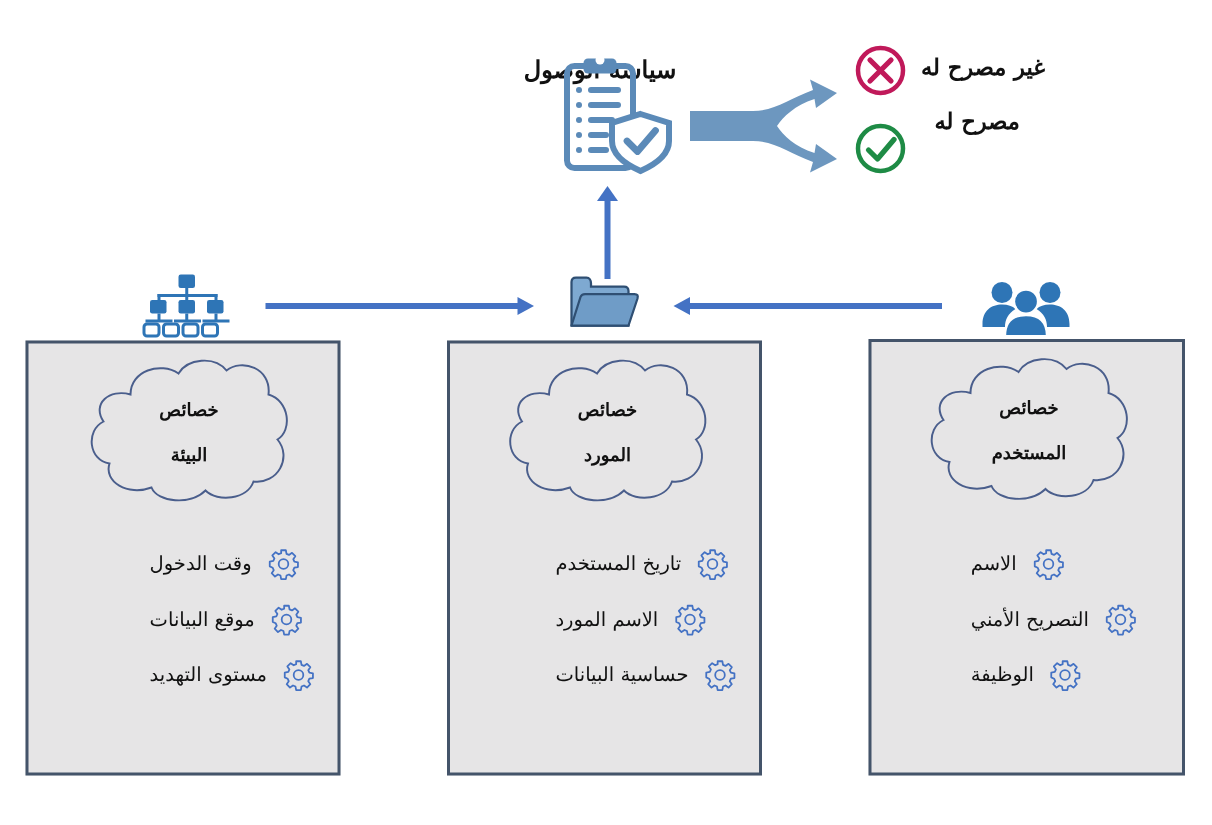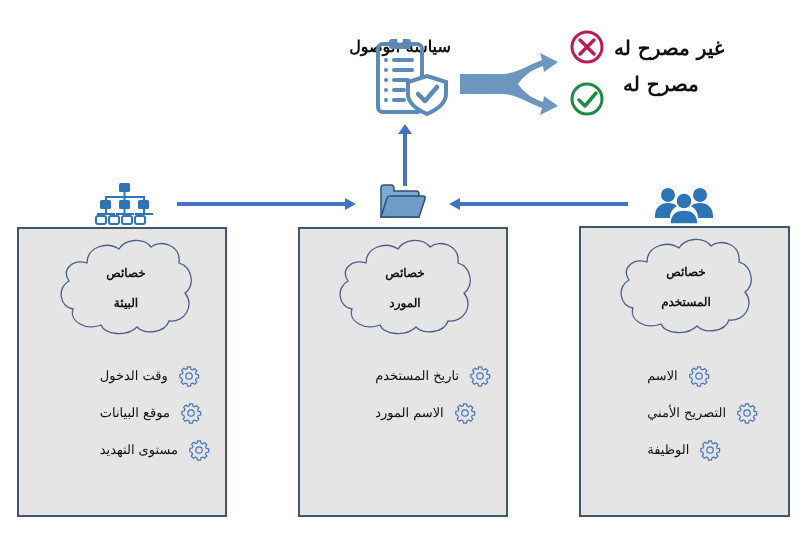--- a/index.html
+++ b/index.html
@@ -10,21 +10,21 @@
     color: #111111;
   }
   .abs { position: absolute; }
   svg.abs { overflow: visible; }
 
   .policy-title {
     left: 340px; top: 8px; width: 120px; text-align: center;
     font-size: 16px; font-weight: bold; direction: rtl; margin-top: 29px;
   }
   .outcome-label {
-    font-size: 20px; font-weight: bold; direction: rtl; white-space: nowrap;
+    font-size: 15px; font-weight: bold; direction: rtl; white-space: nowrap;
   }
 
   .panel {
     position: absolute; background: #e6e5e6;
     border: 2px solid #44546a; box-sizing: border-box;
   }
   .cloud-title {
     position: absolute; width: 120px; text-align: center;
     font-size: 12px; font-weight: bold; line-height: 30px; direction: rtl;
   }
@@ -178,20 +178,27 @@
         </svg>
       <span>تاريخ المستخدم</span>
     </li>
     <li class="attr-item">
       <svg class="gear" viewBox="0 0 24 24">
           <path d="M10.3 2h3.4l.5 2.6 1.8.8 2.2-1.5 2.4 2.4-1.5 2.2.8 1.8 2.6.5v3.4l-2.6.5-.8 1.8 1.5 2.2-2.4 2.4-2.2-1.5-1.8.8-.5 2.6h-3.4l-.5-2.6-1.8-.8-2.2 1.5-2.4-2.4 1.5-2.2-.8-1.8L2 13.7v-3.4l2.6-.5.8-1.8-1.5-2.2 2.4-2.4 2.2 1.5 1.8-.8Z" fill="none" stroke="#4472c4" stroke-width="1.3" stroke-linejoin="round"></path>
           <circle cx="12" cy="12" r="3.5" fill="none" stroke="#4472c4" stroke-width="1.3"></circle>
         </svg>
       <span>الاسم المورد</span>
     </li>
+    <li class="attr-item">
+      <svg class="gear" viewBox="0 0 24 24">
+          <path d="M10.3 2h3.4l.5 2.6 1.8.8 2.2-1.5 2.4 2.4-1.5 2.2.8 1.8 2.6.5v3.4l-2.6.5-.8 1.8 1.5 2.2-2.4 2.4-2.2-1.5-1.8.8-.5 2.6h-3.4l-.5-2.6-1.8-.8-2.2 1.5-2.4-2.4 1.5-2.2-.8-1.8L2 13.7v-3.4l2.6-.5.8-1.8-1.5-2.2 2.4-2.4 2.2 1.5 1.8-.8Z" fill="none" stroke="#4472c4" stroke-width="1.3" stroke-linejoin="round"></path>
+          <circle cx="12" cy="12" r="3.5" fill="none" stroke="#4472c4" stroke-width="1.3"></circle>
+        </svg>
+      <span>حساسية البيانات</span>
+    </li>
   </ul>
 </div>
 
 <div class="panel" style="left:579px;top:226px;width:211px;height:291px;">
   <svg class="abs" style="left:36px;top:6px" width="140" height="102" viewBox="0 0 140 102">
     <path d="M30 28 C30 12 50 6 62 14 C68 4 86 2 94 12 C104 4 124 10 122 28 C136 32 138 52 128 58 C138 70 128 88 112 86 C108 98 88 100 80 92 C70 102 48 100 44 90 C28 96 12 86 16 74 C2 72 0 52 12 46 C4 34 16 24 30 28 Z" fill="#e6e5e6" stroke="#4a5e8c" stroke-width="1.3"></path>
   </svg>
   <div class="cloud-title" style="left:45px;top:29px">خصائص</div>
   <div class="cloud-title" style="left:45px;top:59px">المستخدم</div>
   <ul class="attr-list" style="right:30px;top:129px;">

